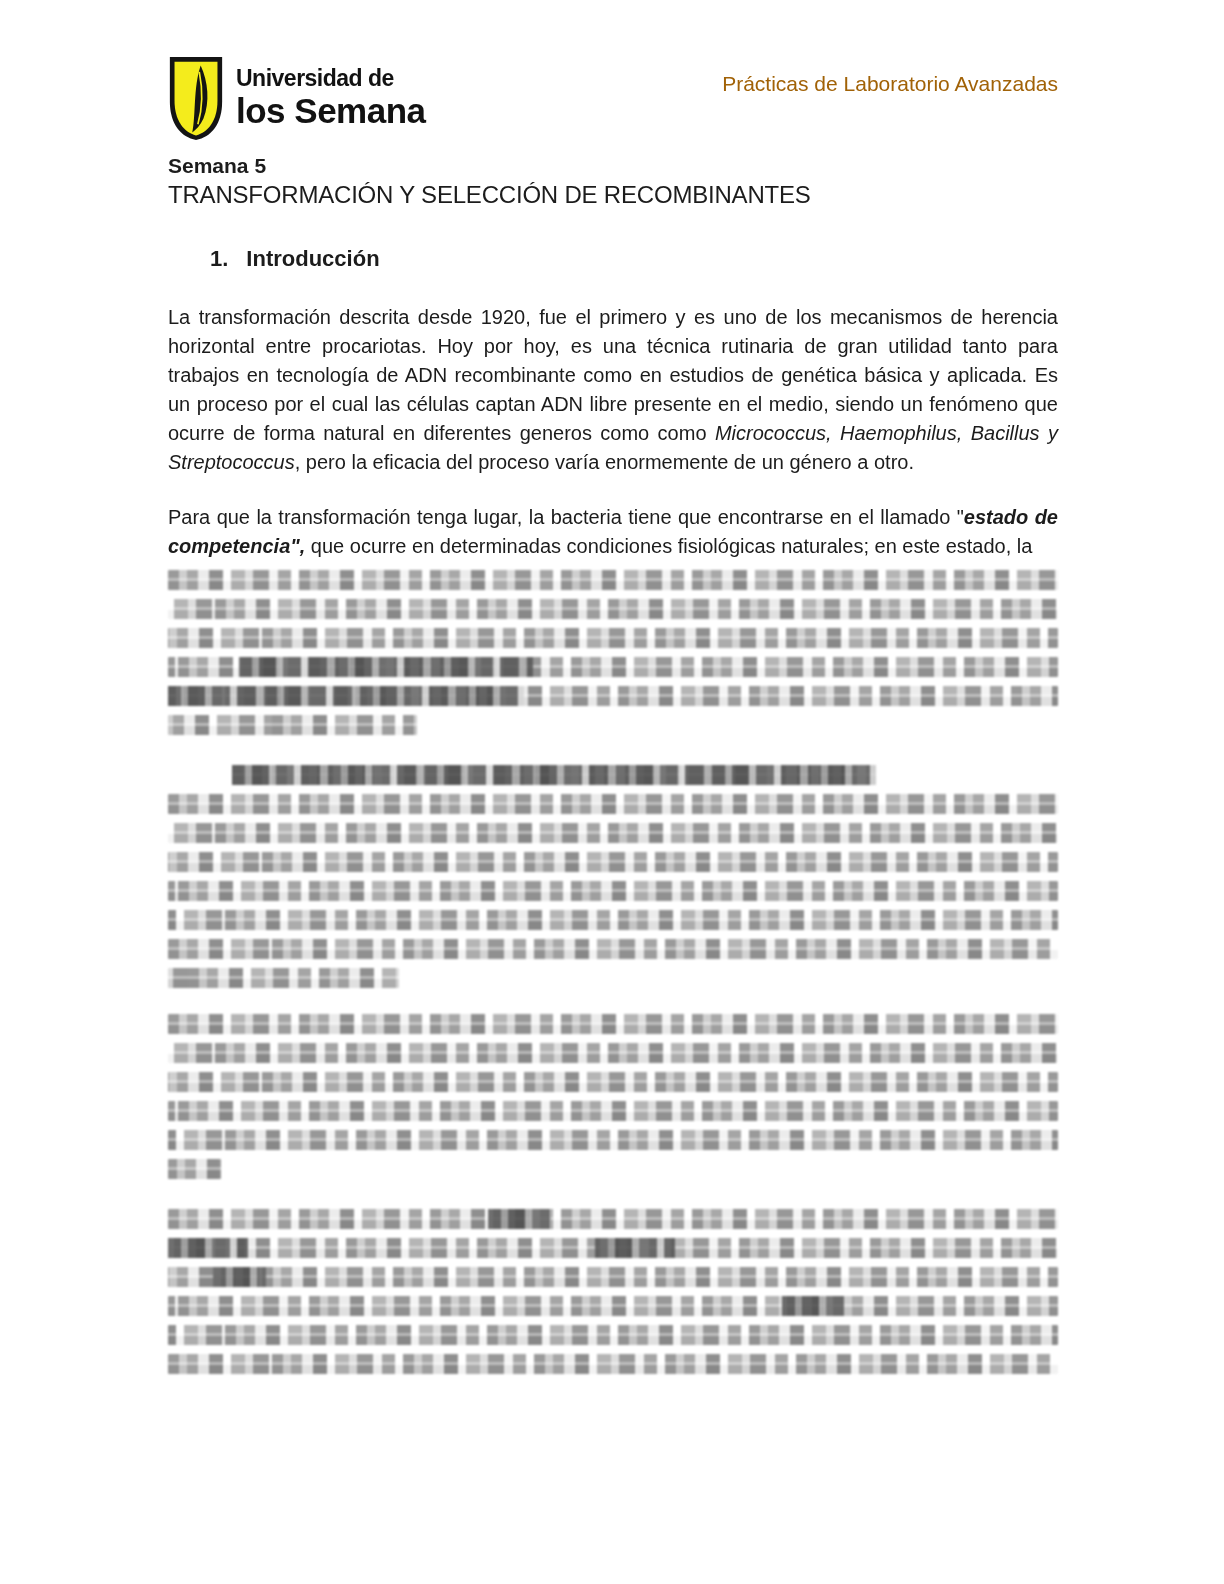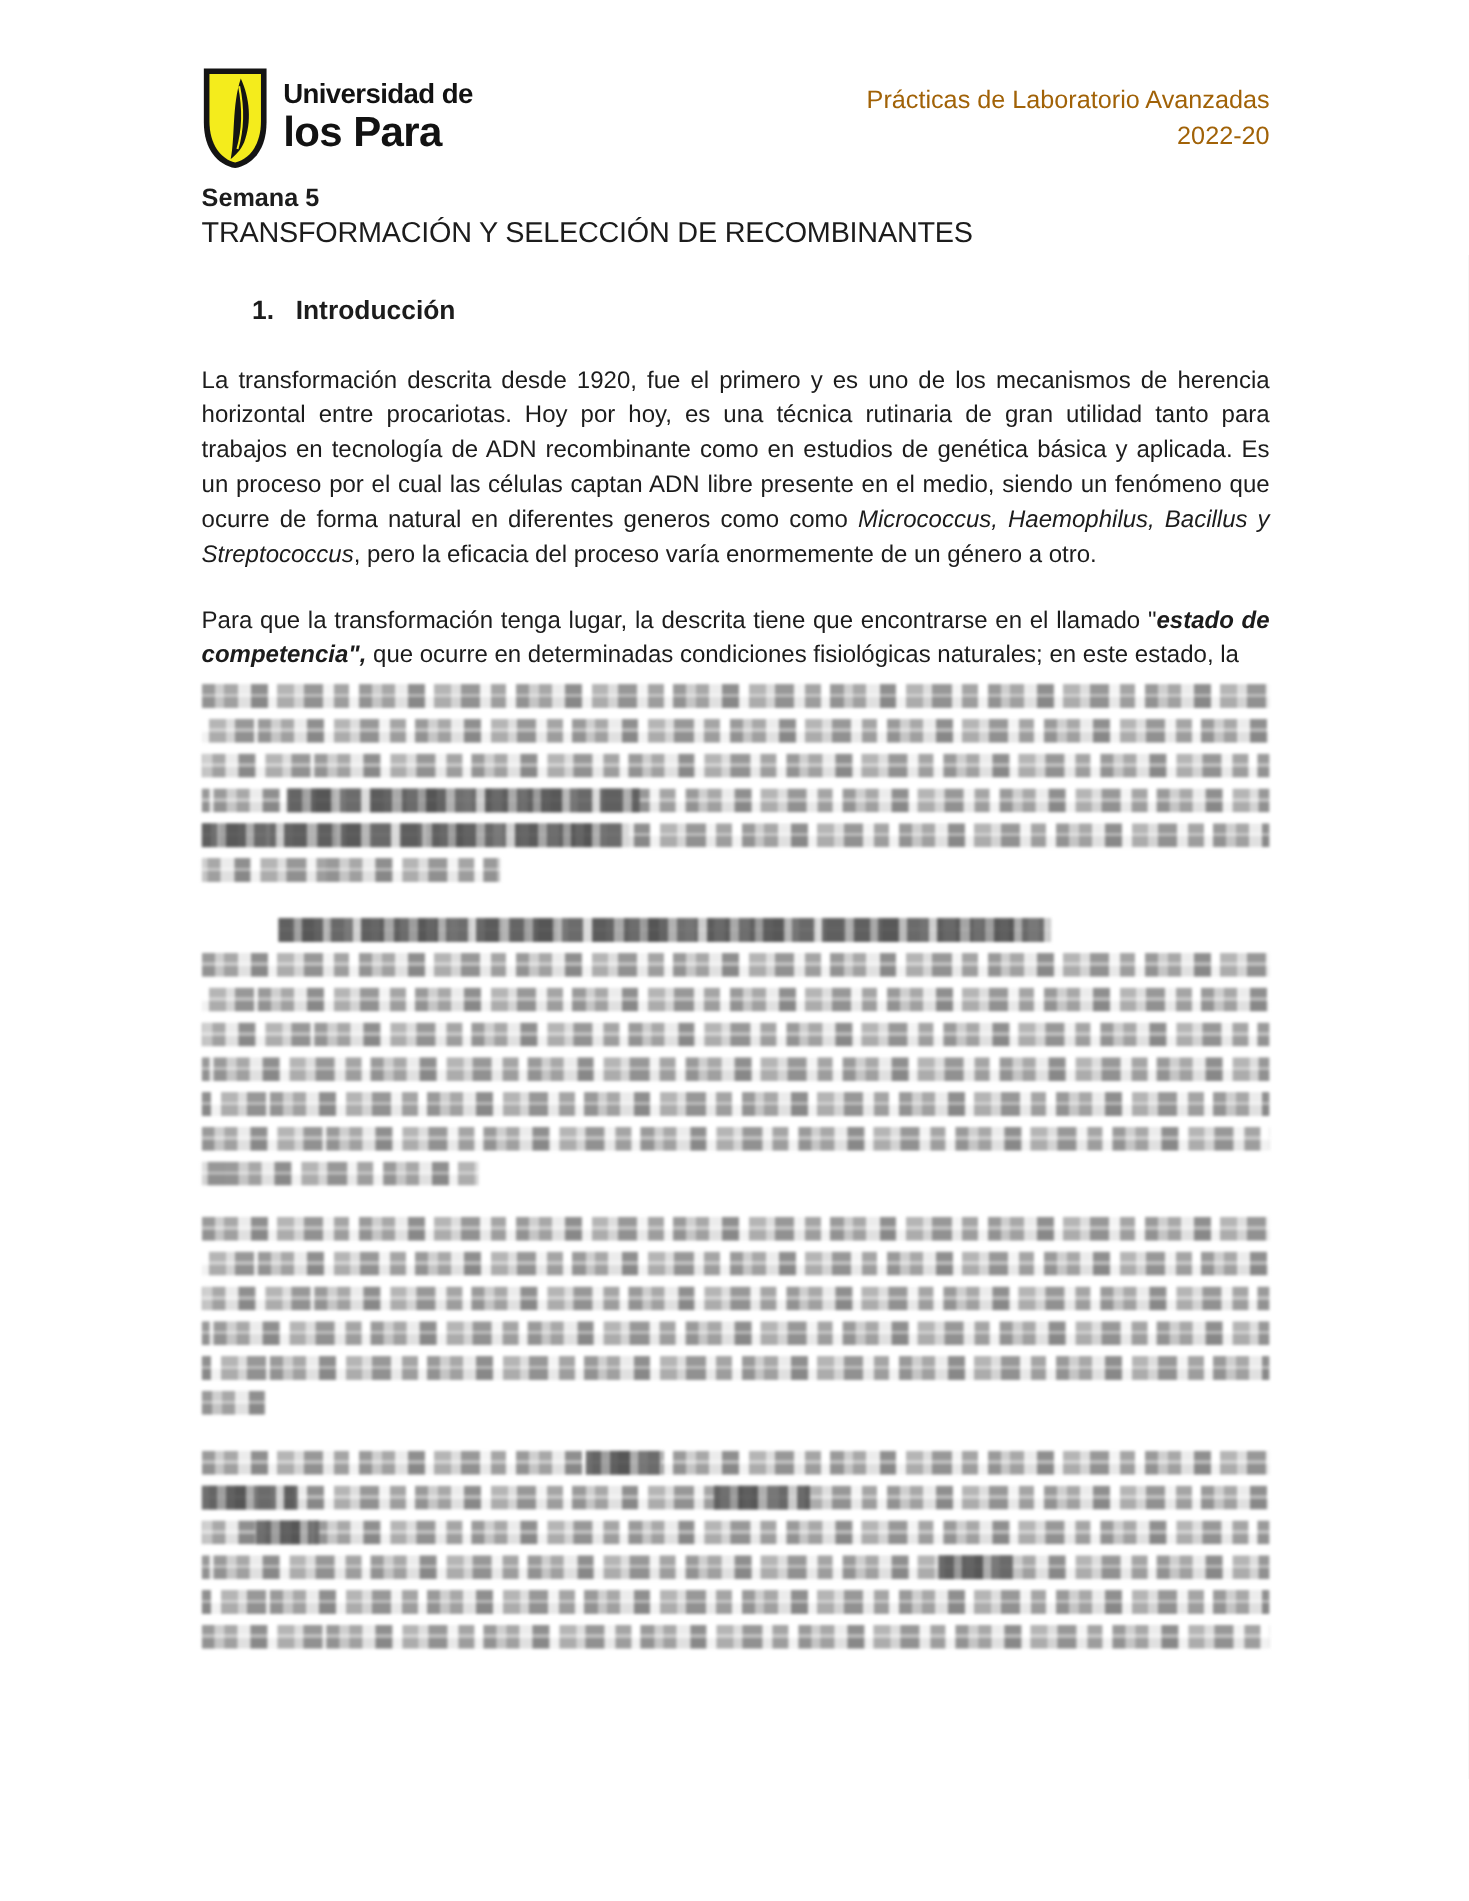--- a/index.html
+++ b/index.html
@@ -72,40 +72,39 @@
       <span>
         <svg viewBox="0 0 60 94" width="56" height="88" aria-hidden="true">
           <path d="M2 2 H58 V50 C58 74 46 88 30 91 C14 88 2 74 2 50 Z" fill="#141414"></path>
           <path d="M7 7 H53 V49 C53 70 43 83 30 86 C17 83 7 70 7 49 Z" fill="#F4EC1C"></path>
           <path d="M35 11 C43 28 45 50 38 68 C35 75 30 80 26 83 C30 64 27 35 35 11 Z" fill="#141414"></path>
           <path d="M33.5 18 C37.5 38 37 57 32 74" stroke="#F4EC1C" stroke-width="1.8" fill="none"></path>
         </svg>
       </span>
       <div class="logo-text">
         <div class="logo-line1">Universidad de</div>
-        <div class="logo-line2">los Para</div>
+        <div class="logo-line2">los Semana</div>
       </div>
     </div>
     <div class="hdr-right">
       <div>Prácticas de Laboratorio Avanzadas</div>
-      <div>2022-20</div>
     </div>
   </header>
 
   <div class="week">Semana 5</div>
   <h1 class="doc-title">TRANSFORMACIÓN Y SELECCIÓN DE RECOMBINANTES</h1>
 
   <div class="sec1">
     <span class="num">1.</span><span>Introducción</span>
   </div>
 
   <p class="body-p p1"><span class="seg-normal">La transformación descrita desde 1920, fue el primero y es uno de los mecanismos de herencia horizontal entre procariotas. Hoy por hoy, es una técnica rutinaria de gran utilidad tanto para trabajos en tecnología de ADN recombinante como en estudios de genética básica y aplicada. Es un proceso por el cual las células captan ADN libre presente en el medio, siendo un fenómeno que ocurre de forma natural en diferentes generos como como </span><span class="seg-italic">Micrococcus, Haemophilus, Bacillus y Streptococcus</span><span class="seg-normal">, pero la eficacia del proceso varía enormemente de un género a otro.</span></p>
 
   <div>
-    <p class="body-p"><span class="seg-normal">Para que la transformación tenga lugar, la descrita tiene que encontrarse en el llamado "</span><span class="seg-bolditalic">estado de competencia",</span><span class="seg-normal"> que ocurre en determinadas condiciones fisiológicas naturales; en este estado, la</span></p>
+    <p class="body-p"><span class="seg-normal">Para que la transformación tenga lugar, la bacteria tiene que encontrarse en el llamado "</span><span class="seg-bolditalic">estado de competencia",</span><span class="seg-normal"> que ocurre en determinadas condiciones fisiológicas naturales; en este estado, la</span></p>
     <div class="redact">
         <div class="blur-line" style="width: 100%; background-position: 0px 0px, 0px 0px;"></div>
         <div class="blur-line" style="width: 100%; background-position: 0px 0px, 47px 0px;"></div>
         <div class="blur-line" style="width: 100%; background-position: 0px 0px, 94px 0px;"></div>
         <div class="blur-line" style="width: 100%; background-position: 0px 0px, 10px 0px;">
           <i class="blur-dark" style="left: 8%; width: 33%;"></i>
         </div>
         <div class="blur-line" style="width: 100%; background-position: 0px 0px, 57px 0px;">
           <i class="blur-dark" style="left: 0%; width: 40%;"></i>
         </div>

